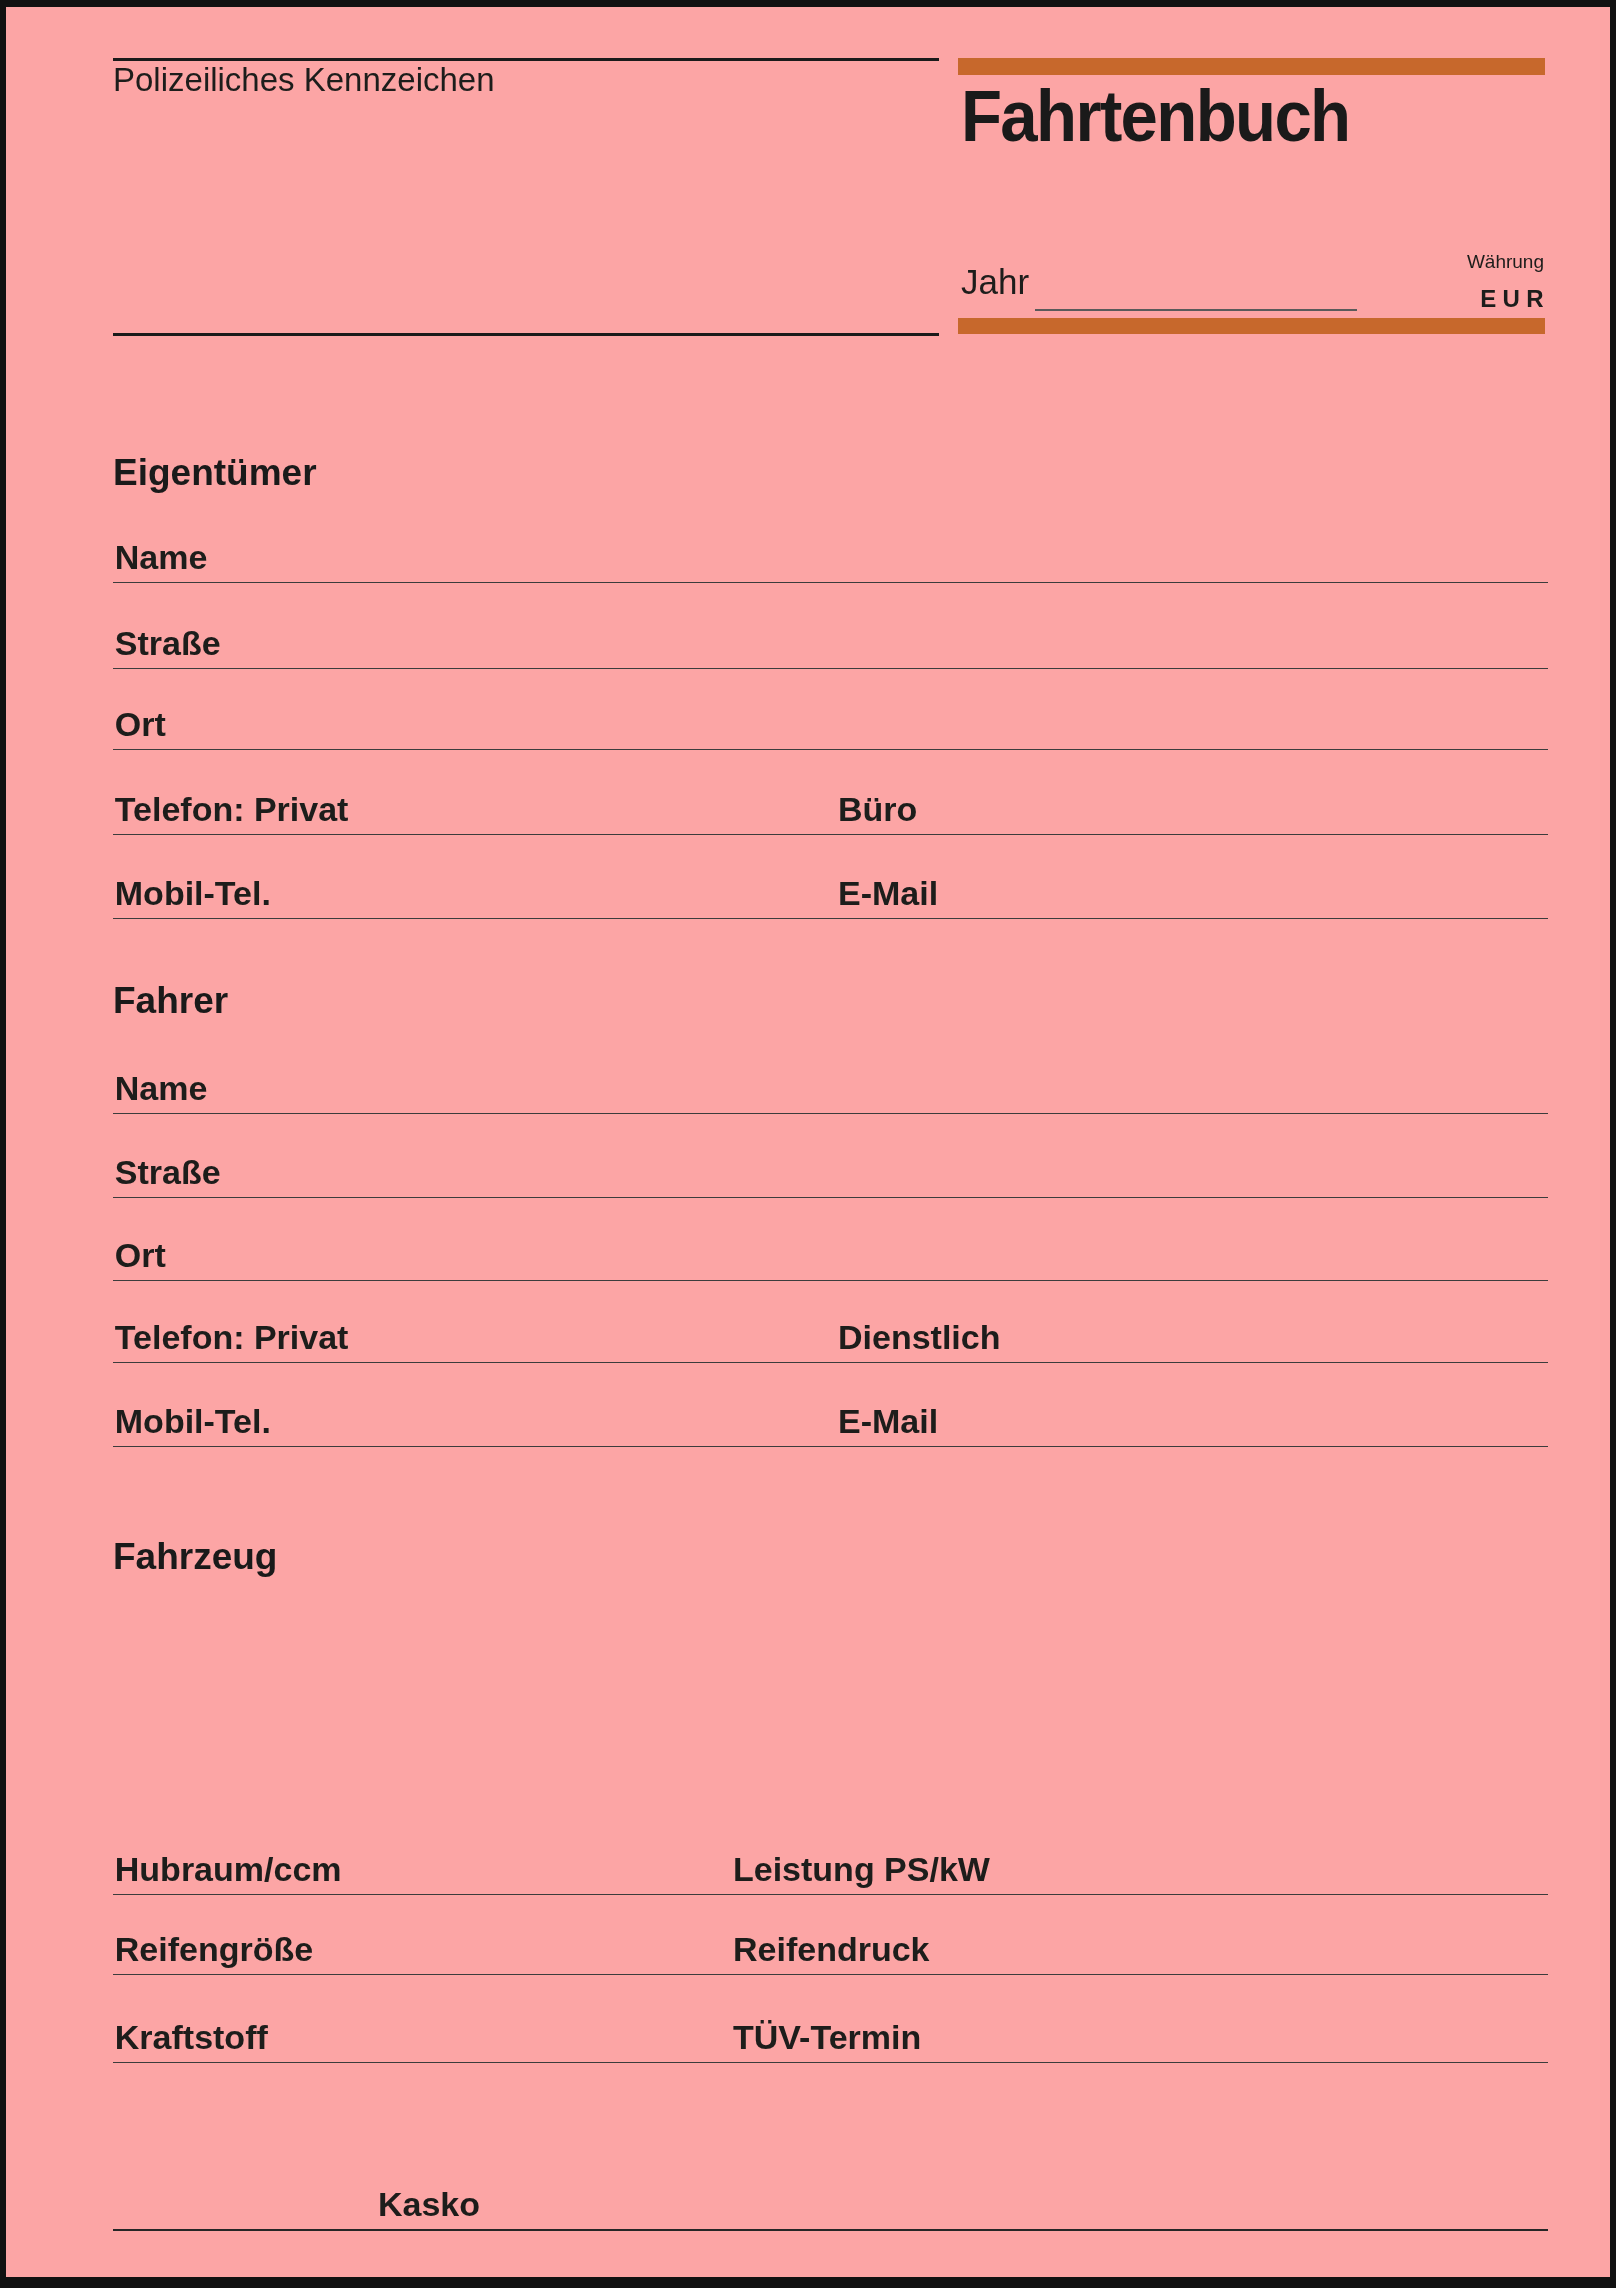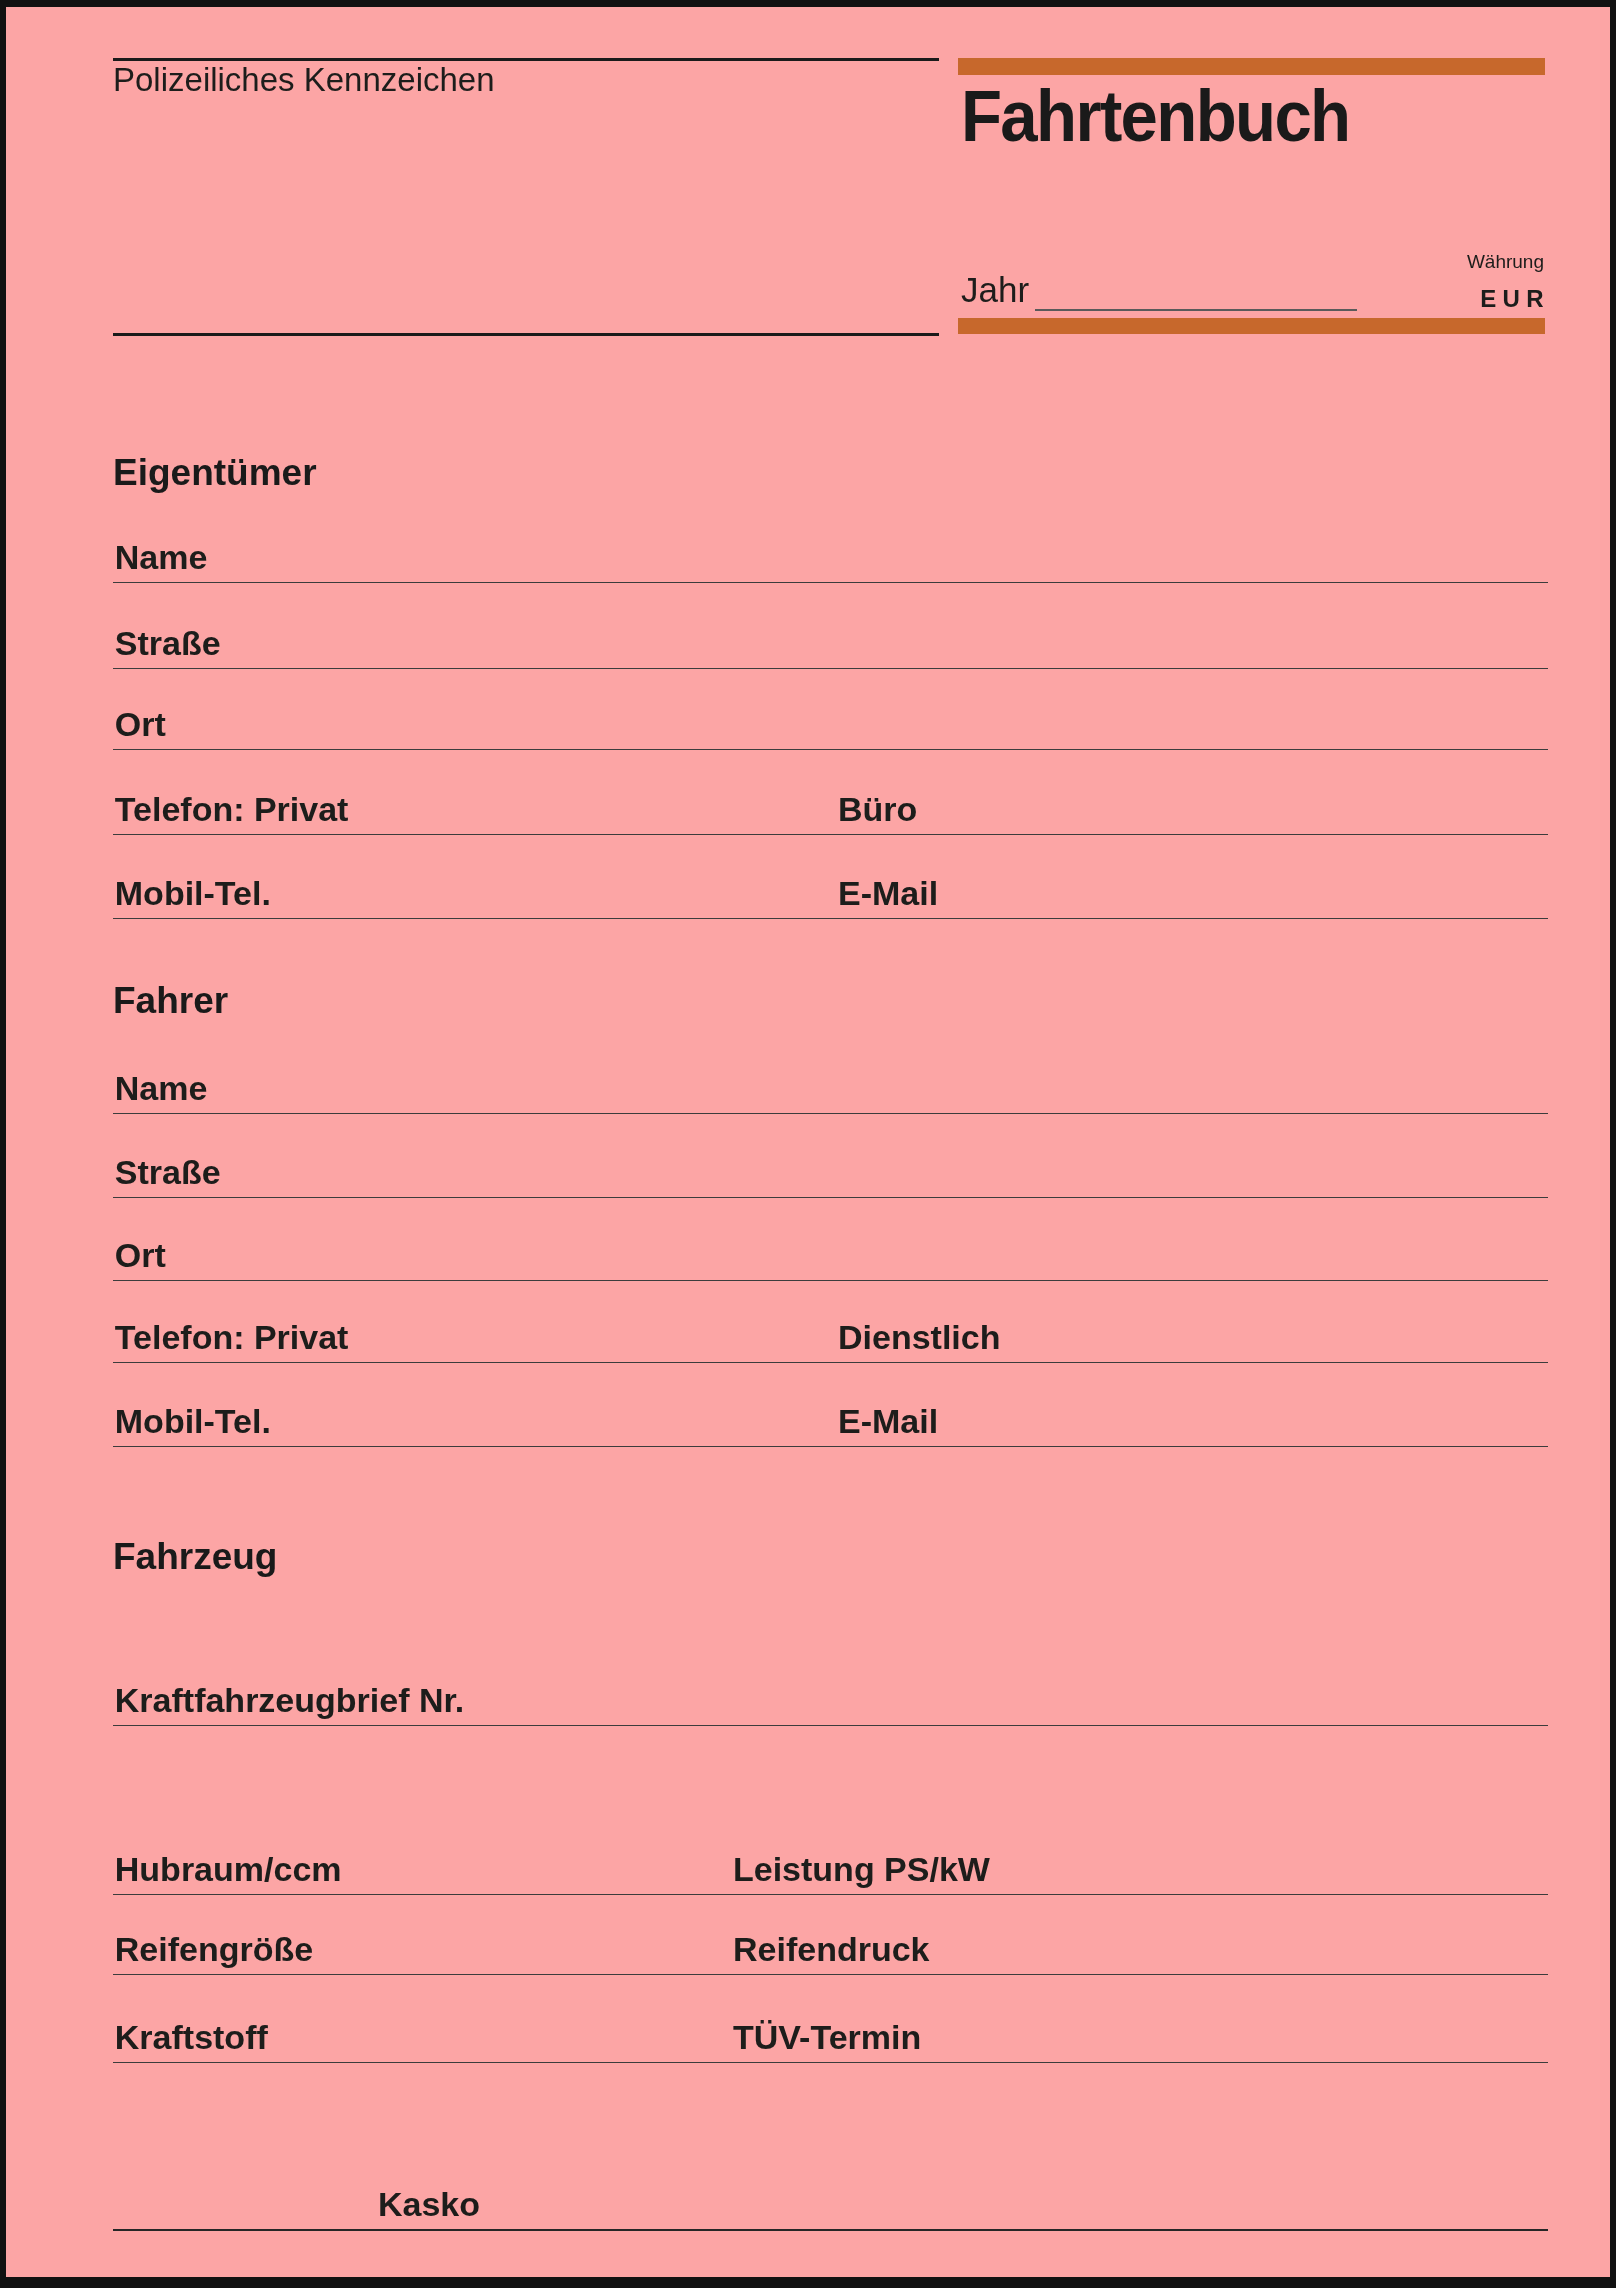--- a/index.html
+++ b/index.html
@@ -24,21 +24,21 @@
   .hline.bottom{top:333px;}
   .kennzeichen{position:absolute;left:113px;top:62px;font-size:33px;line-height:1.1;color:#1d1d1b;}
   .obar{position:absolute;left:958px;width:587px;background:#c7682c;}
   .obar.top{top:58px;height:17.4px;}
   .obar.bottom{top:318px;height:15.6px;}
   .title{
     position:absolute;left:961px;top:79px;
     font-size:73px;font-weight:bold;letter-spacing:-1.8px;line-height:1;
     transform:scaleX(0.92);transform-origin:left top;color:#1a1a1a;
   }
-  .jahr{position:absolute;left:961px;top:272px;font-size:35px;line-height:1;}
+  .jahr{position:absolute;left:961px;top:264px;font-size:35px;line-height:1;}
   .jahr-line{position:absolute;left:1035px;top:309px;width:322px;height:1.8px;background:#5a5a5a;}
   .waehrung{position:absolute;right:72px;top:252px;font-size:19px;line-height:1;text-align:right;}
   .eur{position:absolute;right:66px;top:287px;font-size:24px;font-weight:bold;letter-spacing:6.4px;line-height:1;text-align:right;}
 
   
   .sec-head{position:absolute;left:113px;font-size:37px;font-weight:bold;line-height:1;color:#1a1a1a;}
   .sh-0{top:454px;}
   .sh-1{top:982px;}
   .sh-2{top:1514px;margin-top:24px;}
 
@@ -112,23 +112,20 @@
     <span class="flabel">Telefon: Privat</span>
     <span class="flabel r2">Dienstlich</span>
   </div>
   <div class="frow" style="top:1400px">
     <span class="flabel">Mobil-Tel.</span>
     <span class="flabel r2">E-Mail</span>
   </div>
 
   <div class="sec-head sh-2">Fahrzeug</div>
 
-  <div class="frow" style="top:1679px">
-    <span class="flabel">Kraftfahrzeugbrief Nr.</span>
-  </div>
   <div class="frow" style="top:1848px">
     <span class="flabel">Hubraum/ccm</span>
     <span class="flabel r3">Leistung PS/kW</span>
   </div>
   <div class="frow" style="top:1928px">
     <span class="flabel">Reifengröße</span>
     <span class="flabel r3">Reifendruck</span>
   </div>
   <div class="frow" style="top:2016px">
     <span class="flabel">Kraftstoff</span>

